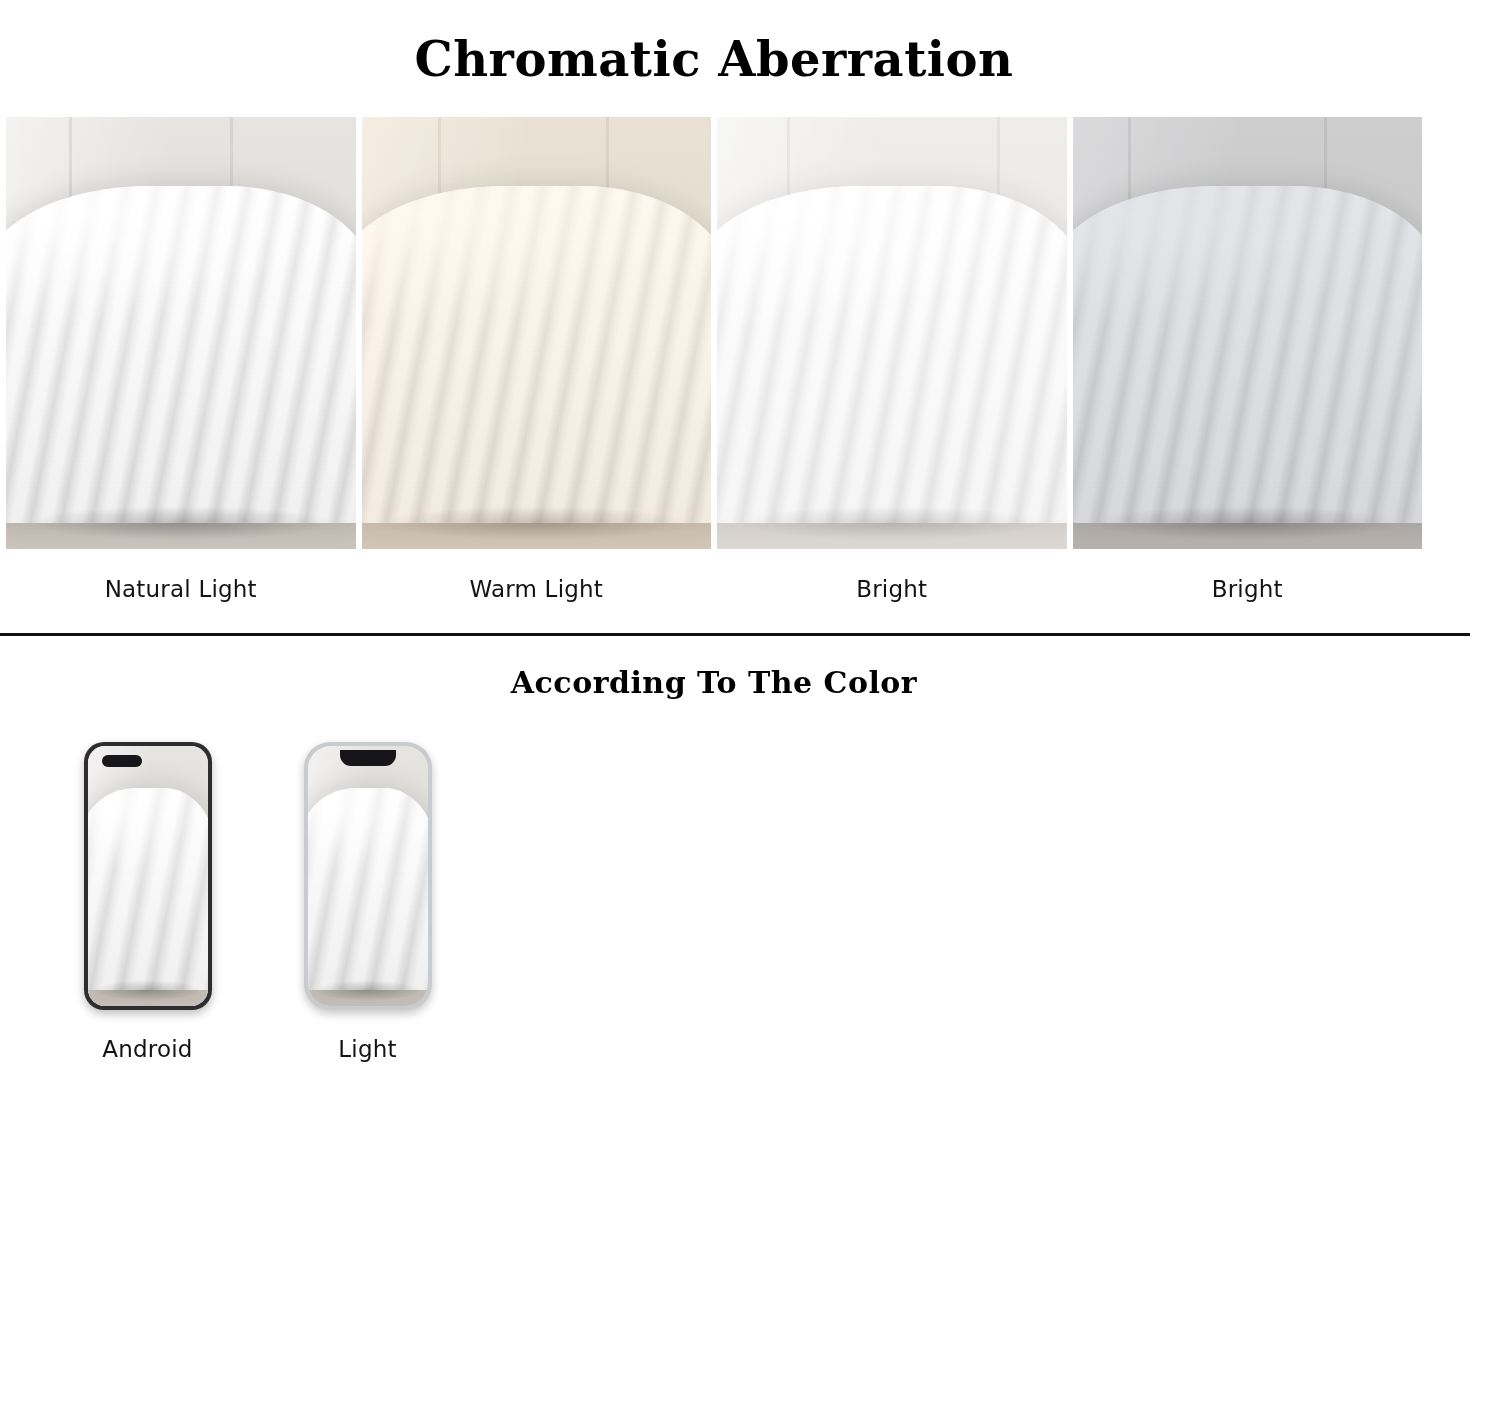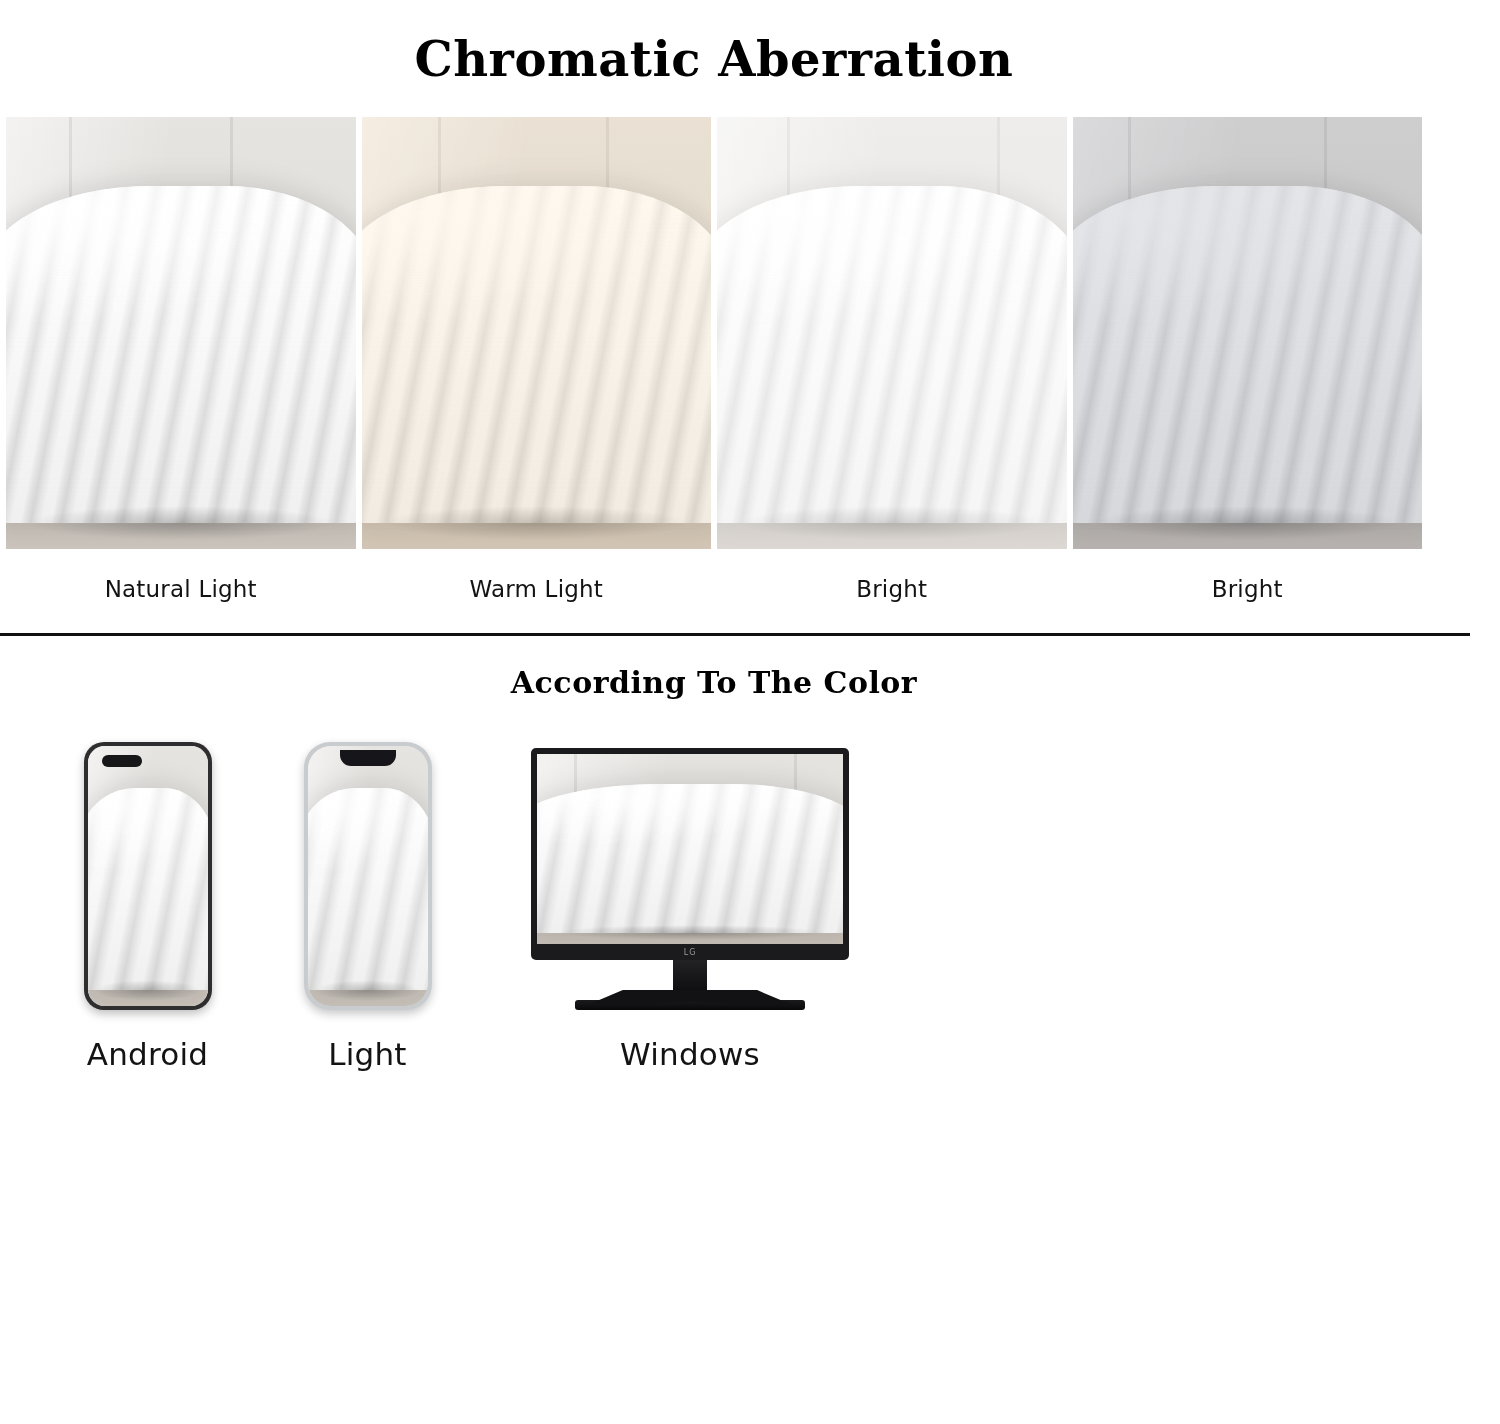--- a/index.html
+++ b/index.html
@@ -166,21 +166,21 @@
     align-items: flex-end;
     margin-top: 44px;
     padding: 0 40px;
   }
   .device-cell {
     display: flex;
     flex-direction: column;
     align-items: center;
   }
   .device-label {
-    font-size: 31px;
+    font-size: 23px;
     color: #131313;
     margin-top: 26px;
     letter-spacing: 0.2px;
   }
 
   
   .android-body {
     width: 128px; height: 268px;
     border-radius: 20px;
     background: #2e2e30;
@@ -416,35 +416,15 @@
             <div class="chair"></div>
             <div class="blanket"></div>
             <div class="shadow"></div>
           </div>
         </div>
       </div>
       <div class="device-label">Light</div>
     </div>
 
 
-    <div class="device-cell windows" style="width:420px;">
-      <div class="monitor-frame">
-        <div class="monitor-screen">
-          <div class="scene">
-            <div class="wall"></div>
-            <div class="panelline" style="left:12%"></div>
-            <div class="panelline" style="left:84%"></div>
-            <div class="floor"></div>
-            <div class="chair"></div>
-            <div class="blanket"></div>
-            <div class="shadow"></div>
-          </div>
-        </div>
-        <div class="monitor-brand">LG</div>
-      </div>
-      <div class="monitor-neck"></div>
-      <div class="monitor-base"></div>
-      <div class="monitor-base-wide"></div>
-      <div class="device-label">Windows</div>
-    </div>
 
   </div>
 </div>
 
 </body></html>

